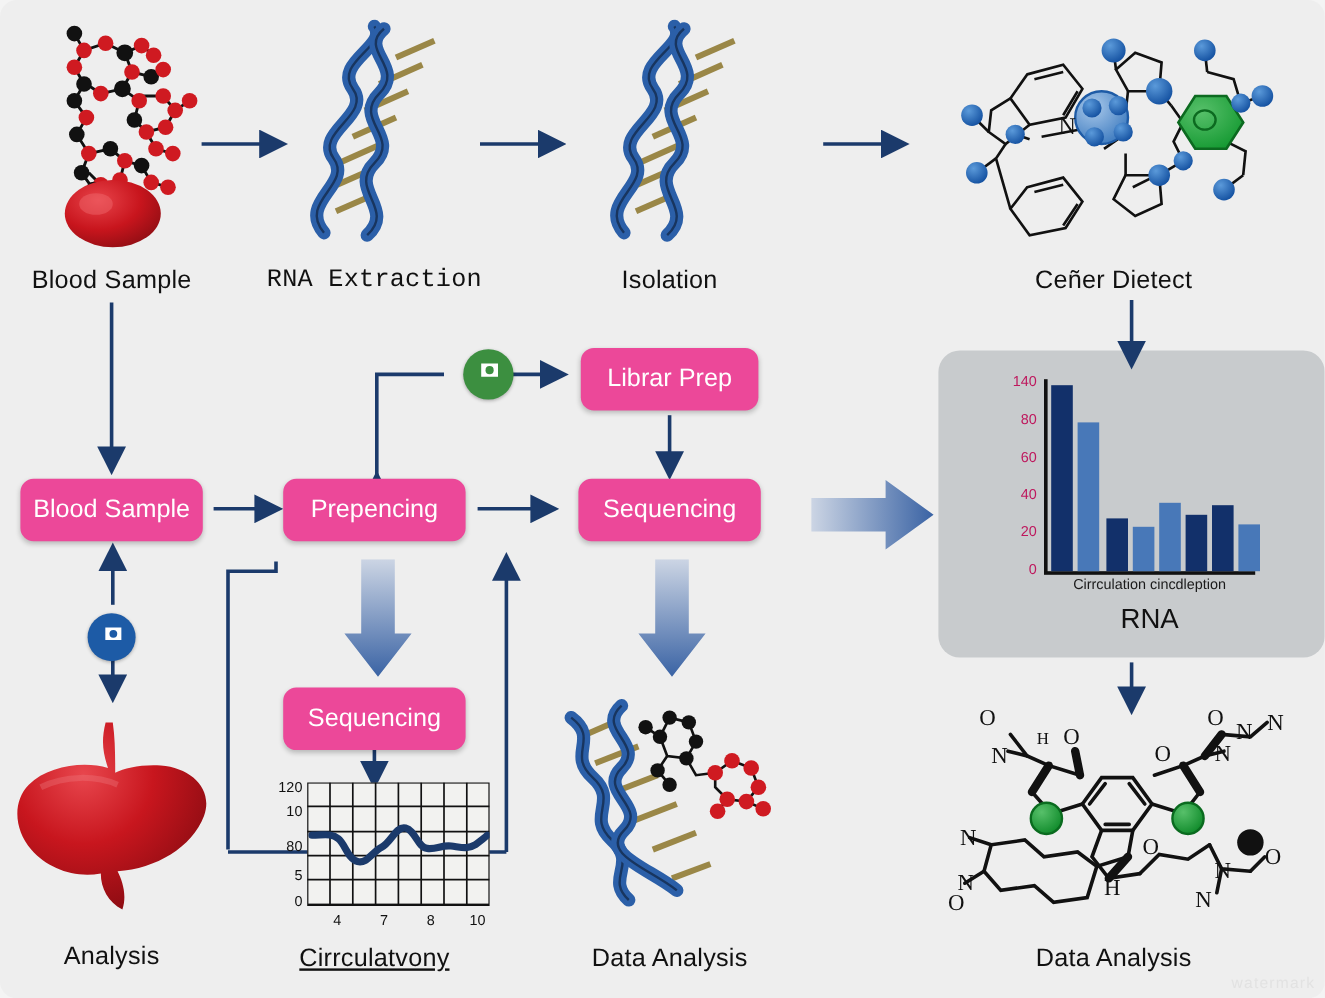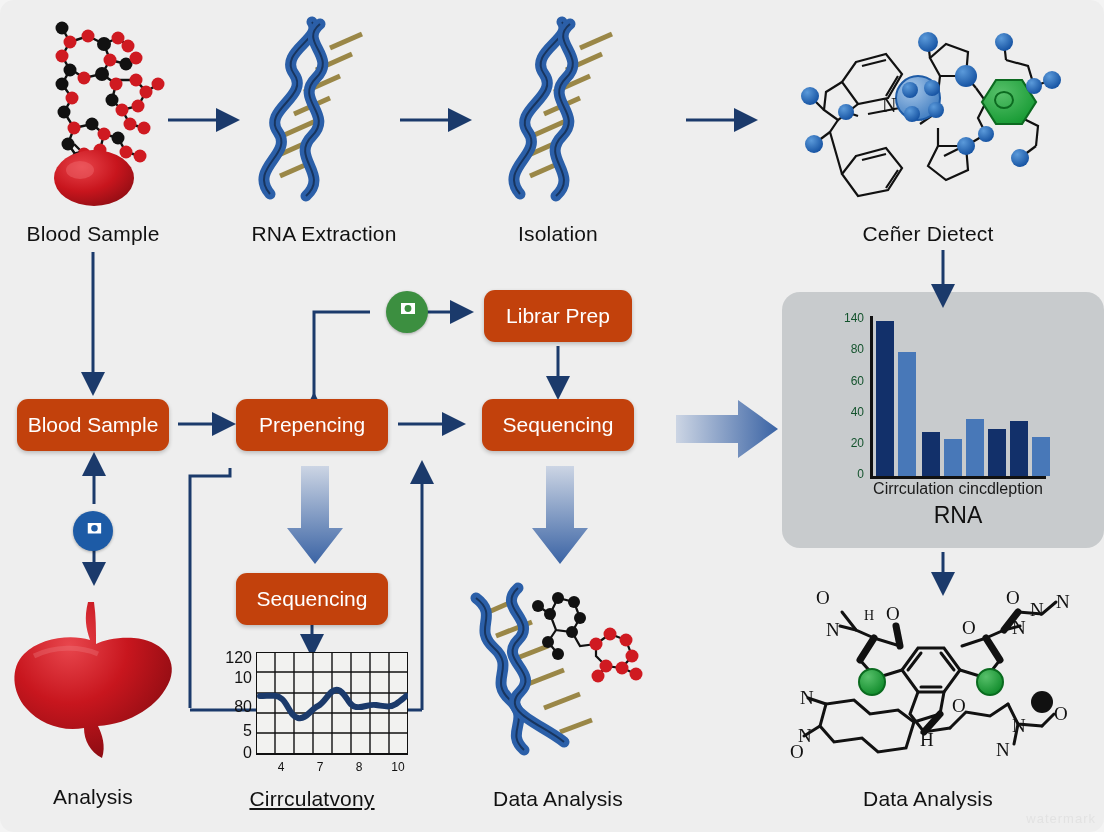--- a/index.html
+++ b/index.html
@@ -25,21 +25,21 @@
     font-size:21px;
     letter-spacing:.2px;
     white-space:nowrap;
     text-align:center;
     transform:translateX(-50%);
   }
 
   
   .pbox{
     position:absolute;
-    background:#c2410c;
+    background:#ec4899;
     color:#ffffff;
     border-radius:11px;
     display:flex;align-items:center;justify-content:center;
     font-size:21px;
     white-space:nowrap;
     box-shadow:0 2px 4px rgba(0,0,0,.22);
     transform:translateX(-50%);
   }
 
   
@@ -63,37 +63,37 @@
   .card{
     position:absolute;
     background:#c8cbcd;
     border-radius:18px;
   }
 
   
   .chartwrap{position:absolute;}
   .axislabel{
     position:absolute;
-    font-size:12px;color:#14532d;
+    font-size:12px;color:#be185d;
     font-family:"Liberation Sans", sans-serif;
     text-align:right;white-space:nowrap;
   }
   .bar{position:absolute;bottom:0;}
   .chart-xcap{
-    position:absolute;font-size:16px;color:#1a1a1a;
+    position:absolute;font-size:12px;color:#1a1a1a;
     white-space:nowrap;transform:translateX(-50%);
   }
   .chart-title{
     position:absolute;font-size:23px;color:#111;
     white-space:nowrap;transform:translateX(-50%);
   }
 
   
   .ltick{
-    position:absolute;font-size:16px;color:#111;
+    position:absolute;font-size:12px;color:#111;
     text-align:right;white-space:nowrap;
   }
   .lxtick{
     position:absolute;font-size:12px;color:#111;
     white-space:nowrap;transform:translateX(-50%);
   }
 
   
   .watermark{
     position:absolute;right:8px;bottom:6px;
@@ -598,21 +598,21 @@
                C128 54, 134 56, 140 52 C144 49, 148 46, 150 44" fill="none" stroke="#1b3a6b" stroke-width="6" stroke-linecap="round" stroke-linejoin="round"></path>
     </svg>
 
     <div class="lxtick" style="left:55px;top:106px;">4</div>
     <div class="lxtick" style="left:94px;top:106px;">7</div>
     <div class="lxtick" style="left:133px;top:106px;">8</div>
     <div class="lxtick" style="left:172px;top:106px;">10</div>
   </div>
 
   <div class="caption" style="left:93px;top:222px;">Blood Sample</div>
-  <div class="caption" style="left:324px;top:222px;">RNA Extraction</div>
+  <div class="caption" style="left:312px;top:222px;font-family:Liberation Mono, monospace;">RNA Extraction</div>
   <div class="caption" style="left:558px;top:222px;text-align:center;">Isolation</div>
   <div class="caption" style="left:928px;top:222px;">Ceñer Dietect</div>
 
   <div class="caption" style="left:93px;top:785px;">Analysis</div>
   <div class="caption" style="left:312px;top:787px;text-decoration:underline;">Cirrculatvony</div>
   <div class="caption" style="left:558px;top:787px;">Data Analysis</div>
   <div class="caption" style="left:928px;top:787px;">Data Analysis</div>
 
   <div class="watermark">watermark</div>
 </div>

